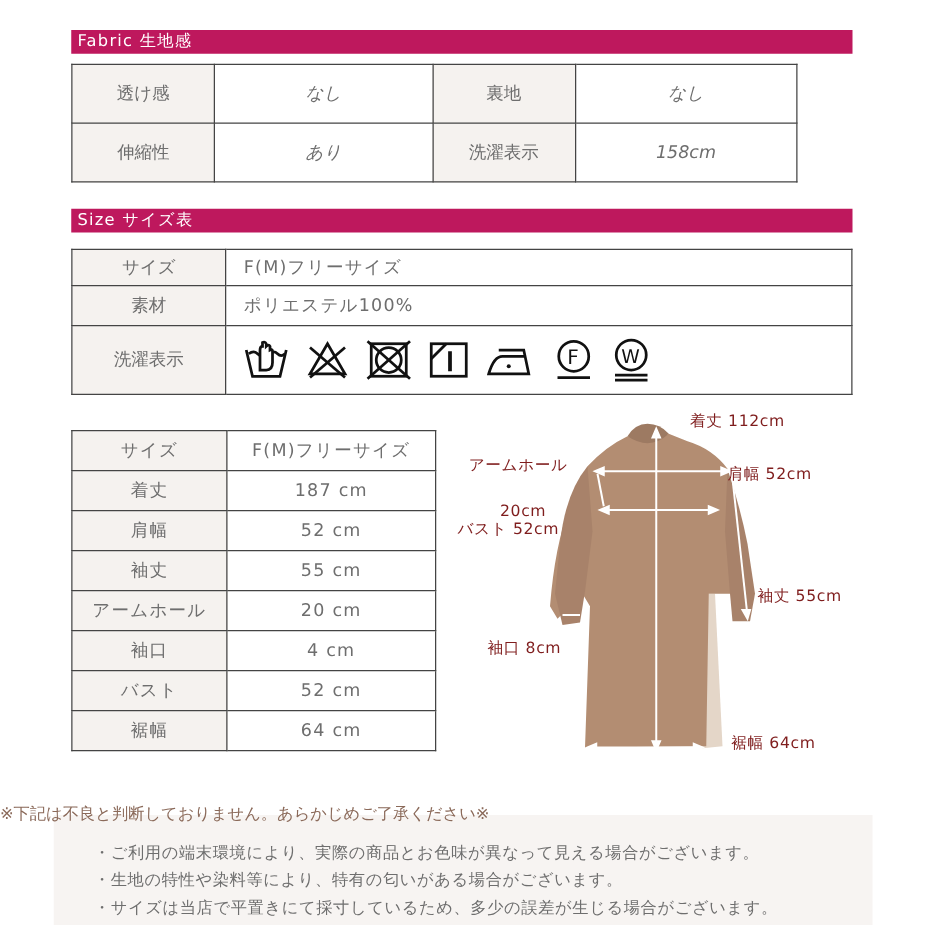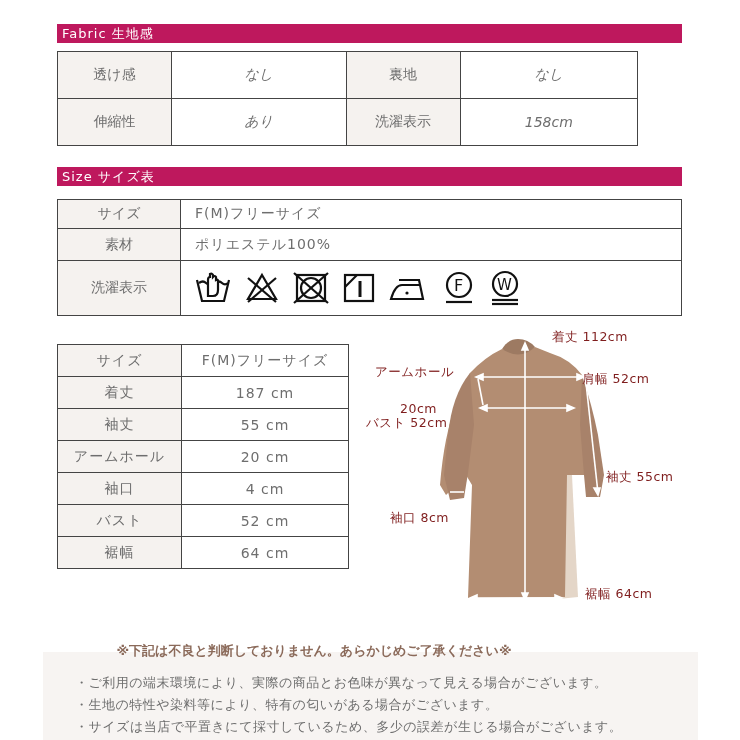--- a/index.html
+++ b/index.html
@@ -36,22 +36,22 @@
   #measure-table td:first-child { width: 124px; }
 
   .figure { position: absolute; left: 360px; top: 325px; width: 330px; height: 290px; }
   .fig-label { position: absolute; font-size: 12.5px; color: #7f1d1d; white-space: nowrap; letter-spacing: 0.5px; }
 
   .notice {
     position: absolute; left: 43px; top: 652px; width: 655px; height: 88px;
     background: #f7f4f2;
   }
   .notice-title {
-    position: absolute; left: 0; width: 628px; top: 642px; text-align: center;
-    font-size: 13px; color: #8b6a5a; font-weight: bold;
+    position: absolute; left: 0; width: 628px; top: 642px; text-align: left;
+    font-size: 13px; color: #8b6a5a; font-weight: normal;
   }
   .notice-list { position: absolute; left: 75px; top: 672px; font-size: 13px; color: #6e6e6e; }
   .notice-list div { height: 22px; line-height: 22px; letter-spacing: 0.5px; }
 </style>
 </head>
 <body>
 
 <div class="section-bar" style="top:24px;">Fabric 生地感</div>
 
 <table id="fabric-table">
@@ -153,20 +153,24 @@
 
 <table id="measure-table">
   <tbody>
       <tr>
     <td class="h">サイズ</td>
     <td>F(M)フリーサイズ</td>
   </tr>
   <tr>
     <td class="h">着丈</td>
     <td>187 cm</td>
+  </tr>
+  <tr>
+    <td class="h">肩幅</td>
+    <td>52 cm</td>
   </tr>
   <tr>
     <td class="h">袖丈</td>
     <td>55 cm</td>
   </tr>
   <tr>
     <td class="h">アームホール</td>
     <td>20 cm</td>
   </tr>
   <tr>

